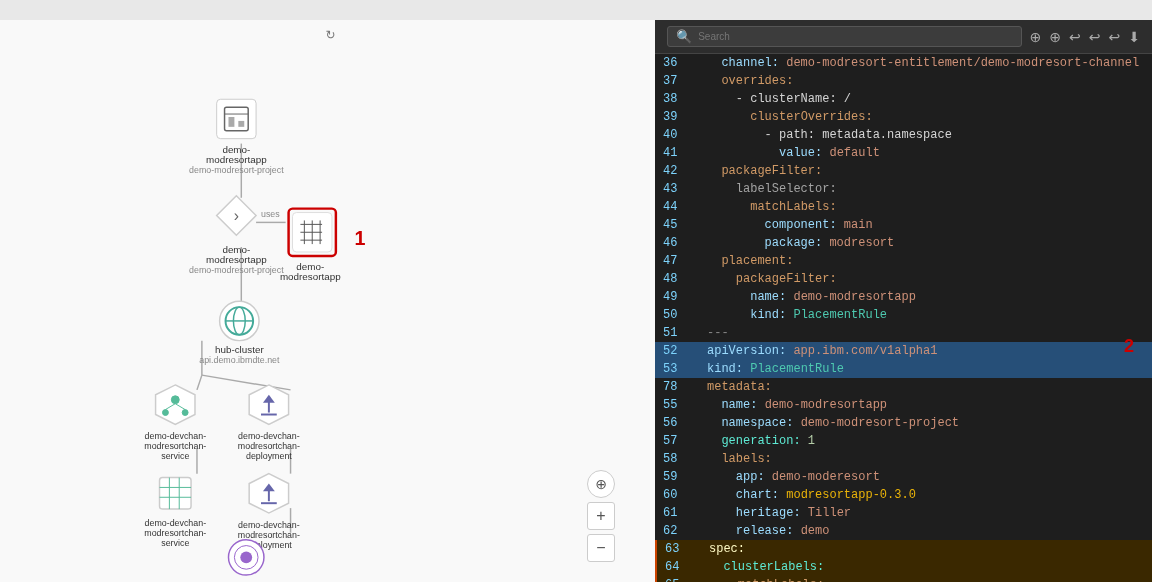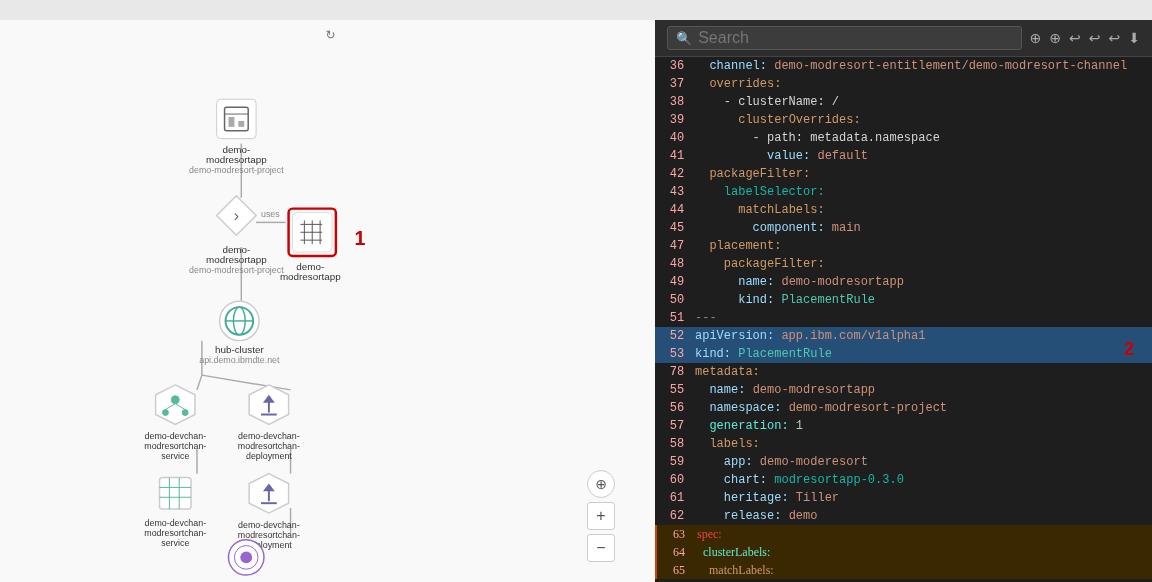--- a/index.html
+++ b/index.html
@@ -110,21 +110,21 @@
       border-radius: 3px;
       padding: 2px 8px;
       flex: 1;
       gap: 6px;
     }
     .search-input {
       background: transparent;
       border: none;
       outline: none;
       color: #ccc;
-      font-size: 16px;
+      font-size: 10px;
       width: 100%;
     }
     .toolbar-icons {
       display: flex;
       gap: 8px;
       align-items: center;
     }
     .toolbar-icon {
       color: #aaa;
       font-size: 14px;
@@ -143,27 +143,26 @@
       padding: 0 8px;
       min-height: 18px;
       align-items: center;
     }
     .code-line.highlighted {
       background: #264f78;
     }
     .code-line.selected-range {
       background: #3a2800;
       border-left: 2px solid #cc4400;
-      font-family: Liberation Serif, serif;
     }
     .line-num {
-      color: #fca5a5;
+      color: #7dd3fc;
       min-width: 28px;
-      text-align: center;
-      margin-right: 4px;
+      text-align: left;
+      margin-right: 16px;
       user-select: none;
       flex-shrink: 0;
     }
     .line-content {
       color: #d4d4d4;
       white-space: pre;
     }
 
     
     .editor-content::-webkit-scrollbar { width: 8px; }
@@ -377,29 +376,33 @@
           <div class="code-line">
             <span class="line-num">41</span>
             <span class="line-content">          <span style="color:#9cdcfe">value:</span> <span style="color:#ce9178">default</span></span>
           </div>
           <div class="code-line">
             <span class="line-num">42</span>
             <span class="line-content">  <span style="color:#d19a66">packageFilter:</span></span>
           </div>
           <div class="code-line">
             <span class="line-num">43</span>
-            <span class="line-content">    <span style="color:#14b8a6">labelSelector:</span></span>
+            <span class="line-content">    <span style="color:#a3a3a3">labelSelector:</span></span>
           </div>
           <div class="code-line">
             <span class="line-num">44</span>
             <span class="line-content">      <span style="color:#d19a66">matchLabels:</span></span>
           </div>
           <div class="code-line">
             <span class="line-num">45</span>
             <span class="line-content">        <span style="color:#9cdcfe">component:</span> <span style="color:#ce9178">main</span></span>
+          </div>
+          <div class="code-line">
+            <span class="line-num">46</span>
+            <span class="line-content">        <span style="color:#9cdcfe">package:</span> <span style="color:#ce9178">modresort</span></span>
           </div>
           <div class="code-line">
             <span class="line-num">47</span>
             <span class="line-content">  <span style="color:#d19a66">placement:</span></span>
           </div>
           <div class="code-line">
             <span class="line-num">48</span>
             <span class="line-content">    <span style="color:#d19a66">packageFilter:</span></span>
           </div>
           <div class="code-line">
@@ -441,33 +444,33 @@
           <div class="code-line">
             <span class="line-num">58</span>
             <span class="line-content">  <span style="color:#d19a66">labels:</span></span>
           </div>
           <div class="code-line">
             <span class="line-num">59</span>
             <span class="line-content">    <span style="color:#9cdcfe">app:</span> <span style="color:#ce9178">demo-moderesort</span></span>
           </div>
           <div class="code-line">
             <span class="line-num">60</span>
-            <span class="line-content">    <span style="color:#9cdcfe">chart:</span> <span style="color:#14b8a6">modresortapp-0.3.0</span></span>
+            <span class="line-content">    <span style="color:#9cdcfe">chart:</span> <span style="color:#eab308">modresortapp-0.3.0</span></span>
           </div>
           <div class="code-line">
             <span class="line-num">61</span>
             <span class="line-content">    <span style="color:#9cdcfe">heritage:</span> <span style="color:#ce9178">Tiller</span></span>
           </div>
           <div class="code-line">
             <span class="line-num">62</span>
             <span class="line-content">    <span style="color:#9cdcfe">release:</span> <span style="color:#ce9178">demo</span></span>
           </div>
           <div class="code-line selected-range">
             <span class="line-num">63</span>
-            <span class="line-content"><span style="color:#ef4444">spec:</span></span>
+            <span class="line-content"><span style="color:#fef9c3">spec:</span></span>
           </div>
           <div class="code-line selected-range">
             <span class="line-num">64</span>
             <span class="line-content">  <span style="color:#5eead4">clusterLabels:</span></span>
           </div>
           <div class="code-line selected-range">
             <span class="line-num">65</span>
             <span class="line-content">    <span style="color:#d19a66">matchLabels:</span></span>
           </div>
         </div>

